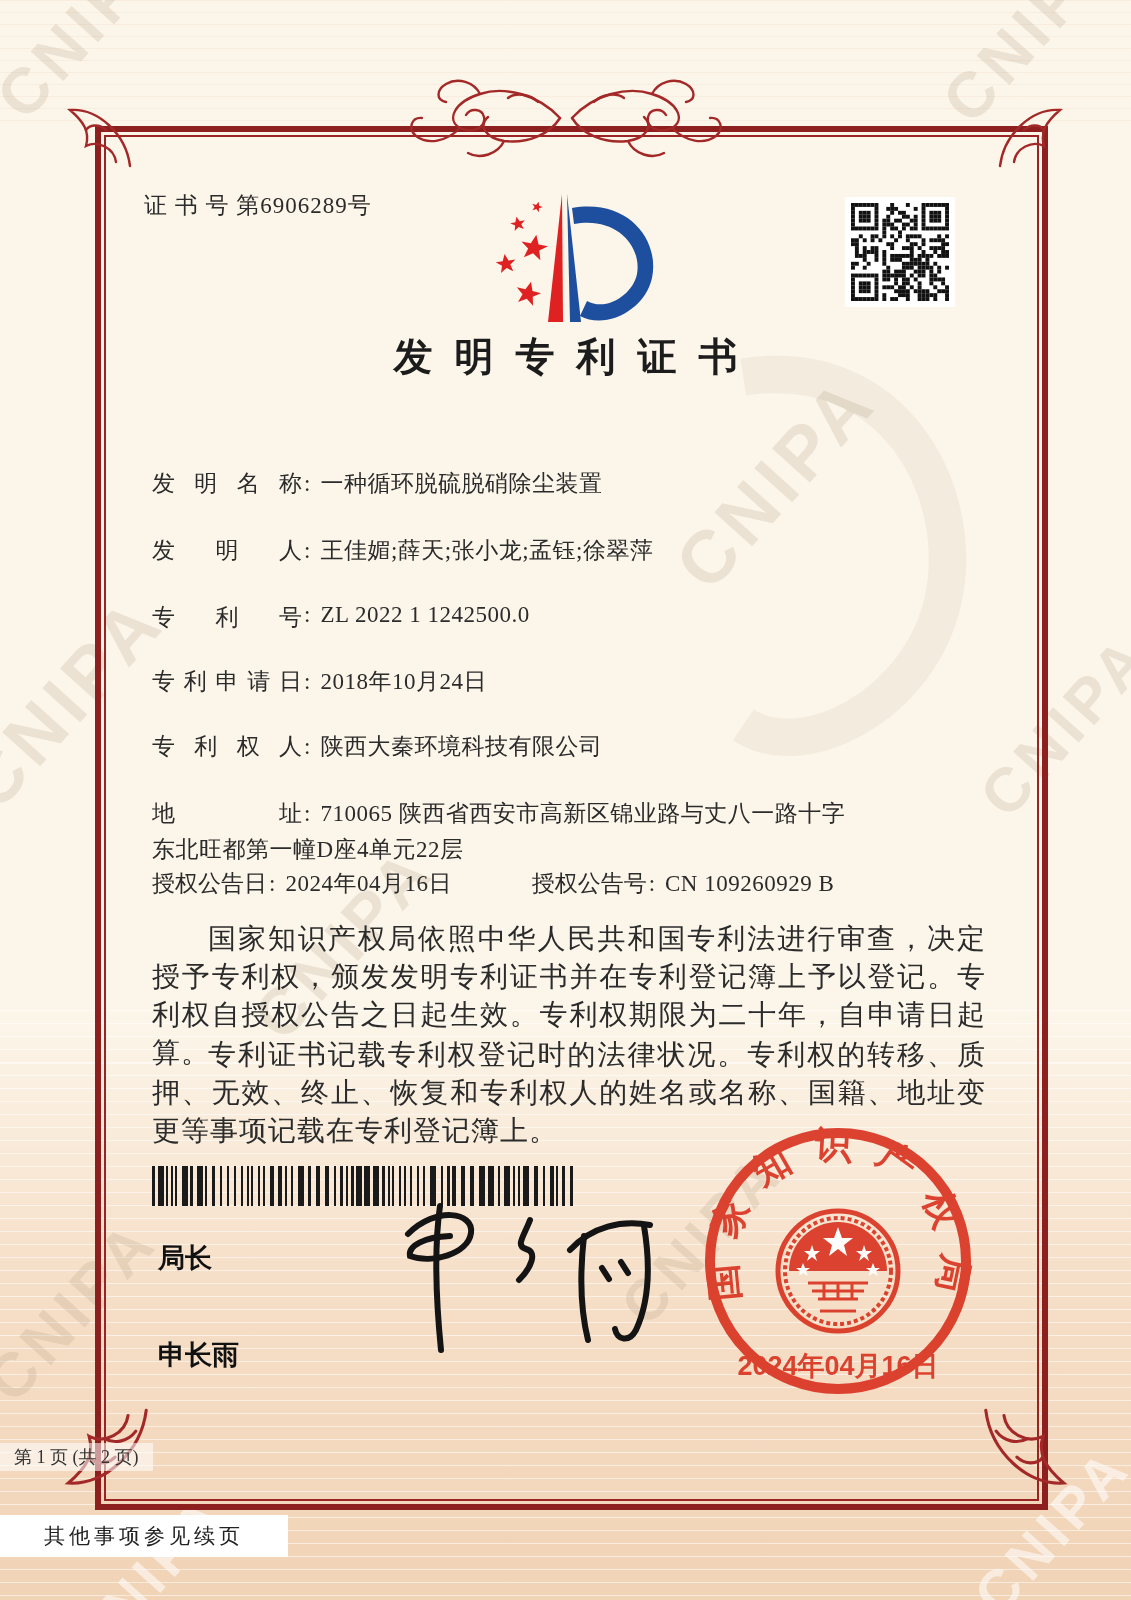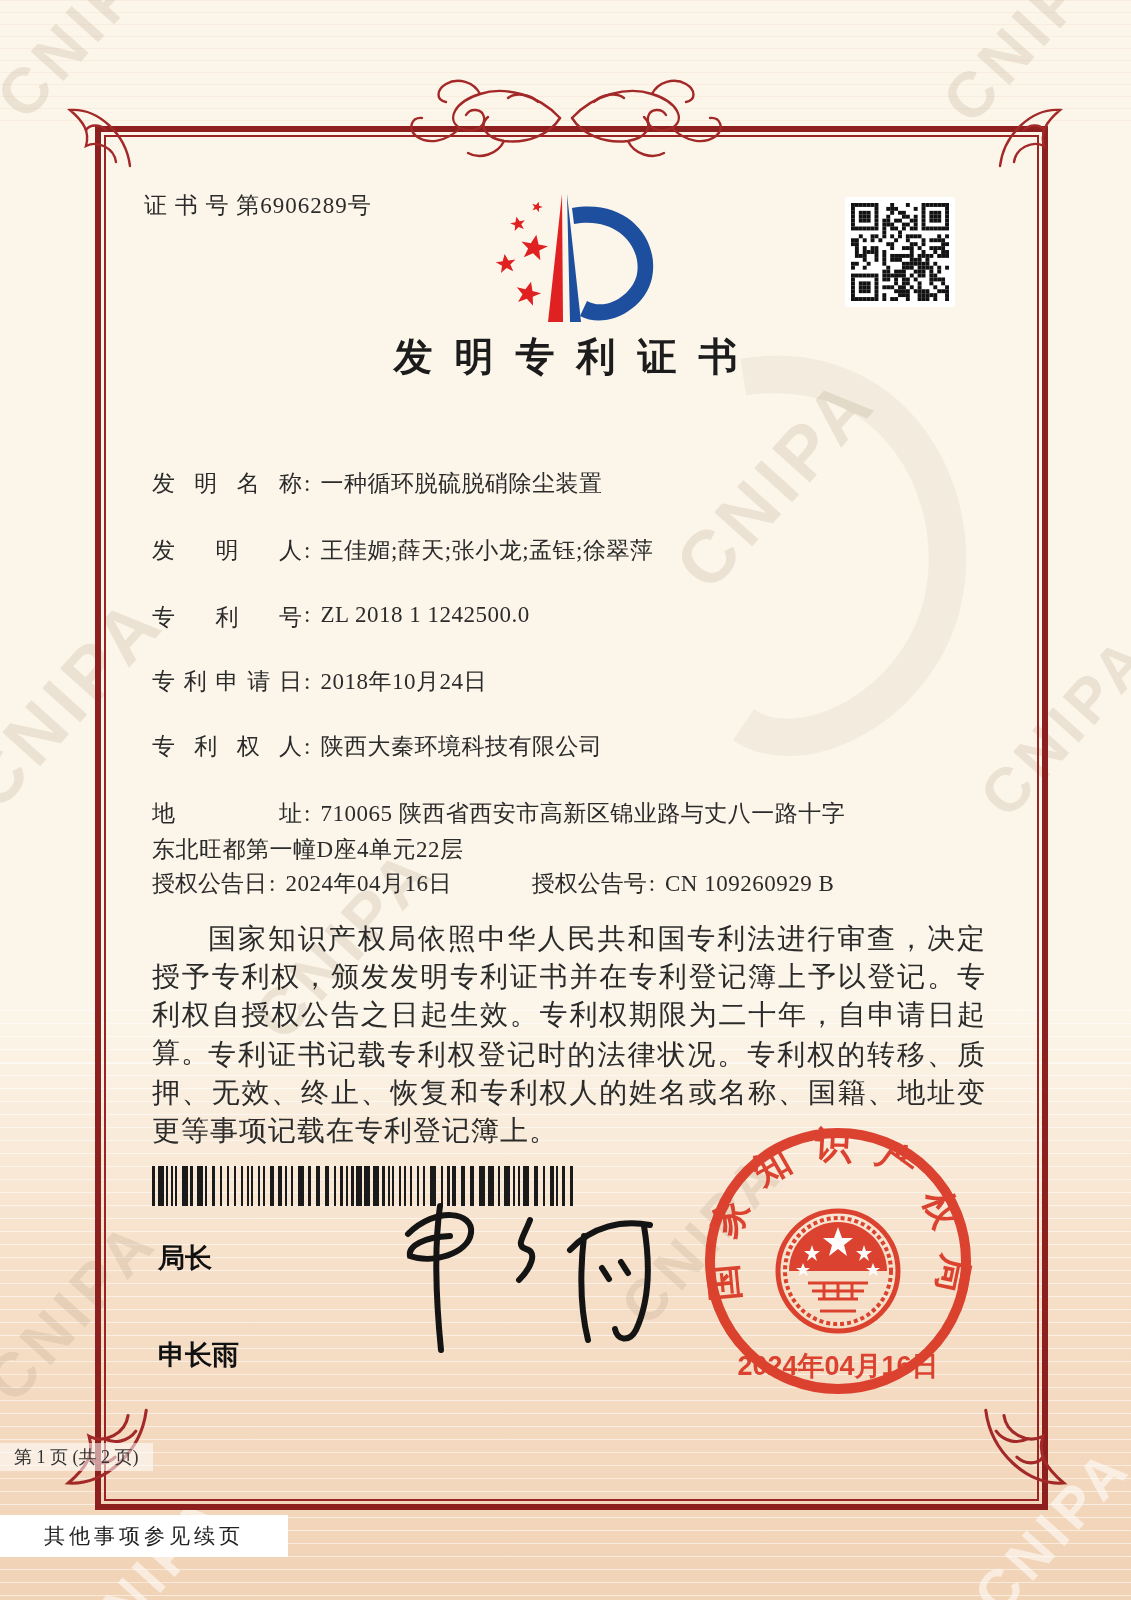--- a/index.html
+++ b/index.html
@@ -463,21 +463,21 @@
 
   <div class="title">发明专利证书</div>
 
   <div class="row" style="top:468px;">
     <span class="flabel">发明名称</span><span class="colon">:</span><span class="fvalue">一种循环脱硫脱硝除尘装置</span>
   </div>
   <div class="row" style="top:535px;">
     <span class="flabel">发明人</span><span class="colon">:</span><span class="fvalue">王佳媚;薛天;张小龙;孟钰;徐翠萍</span>
   </div>
   <div class="row" style="top:602px;">
-    <span class="flabel">专利号</span><span class="colon">:</span><span class="fvalue">ZL 2018 1 1242500.0</span>
+    <span class="flabel">专利号</span><span class="colon">:</span><span class="fvalue">ZL 2022 1 1242500.0</span>
   </div>
   <div class="row" style="top:666px;">
     <span class="flabel">专利申请日</span><span class="colon">:</span><span class="fvalue">2018年10月24日</span>
   </div>
   <div class="row" style="top:731px;">
     <span class="flabel">专利权人</span><span class="colon">:</span><span class="fvalue">陕西大秦环境科技有限公司</span>
   </div>
   <div class="row row-wrap" style="top:796px;">
     <span class="flabel">地址</span><span class="colon">:</span><span class="fvalue">710065 陕西省西安市高新区锦业路与丈八一路十字东北旺都第一幢D座4单元22层</span>
   </div>

